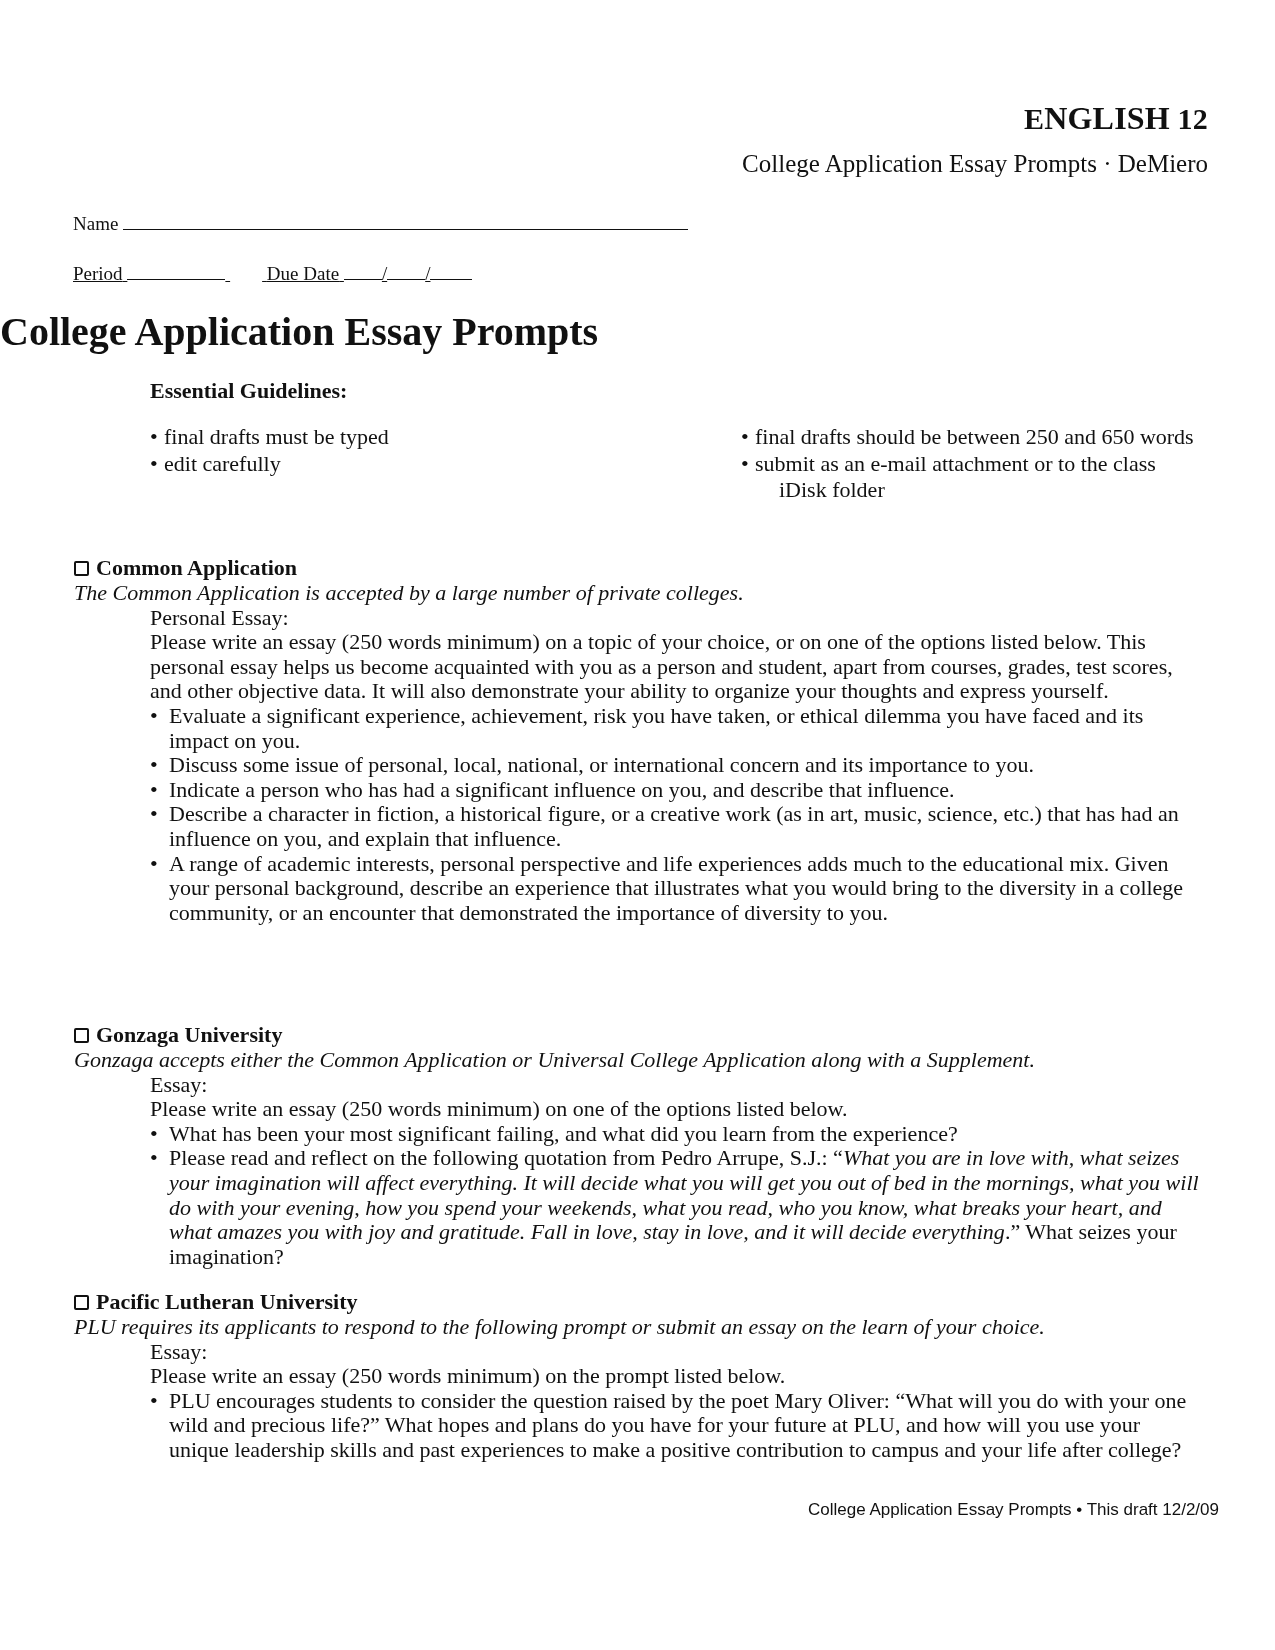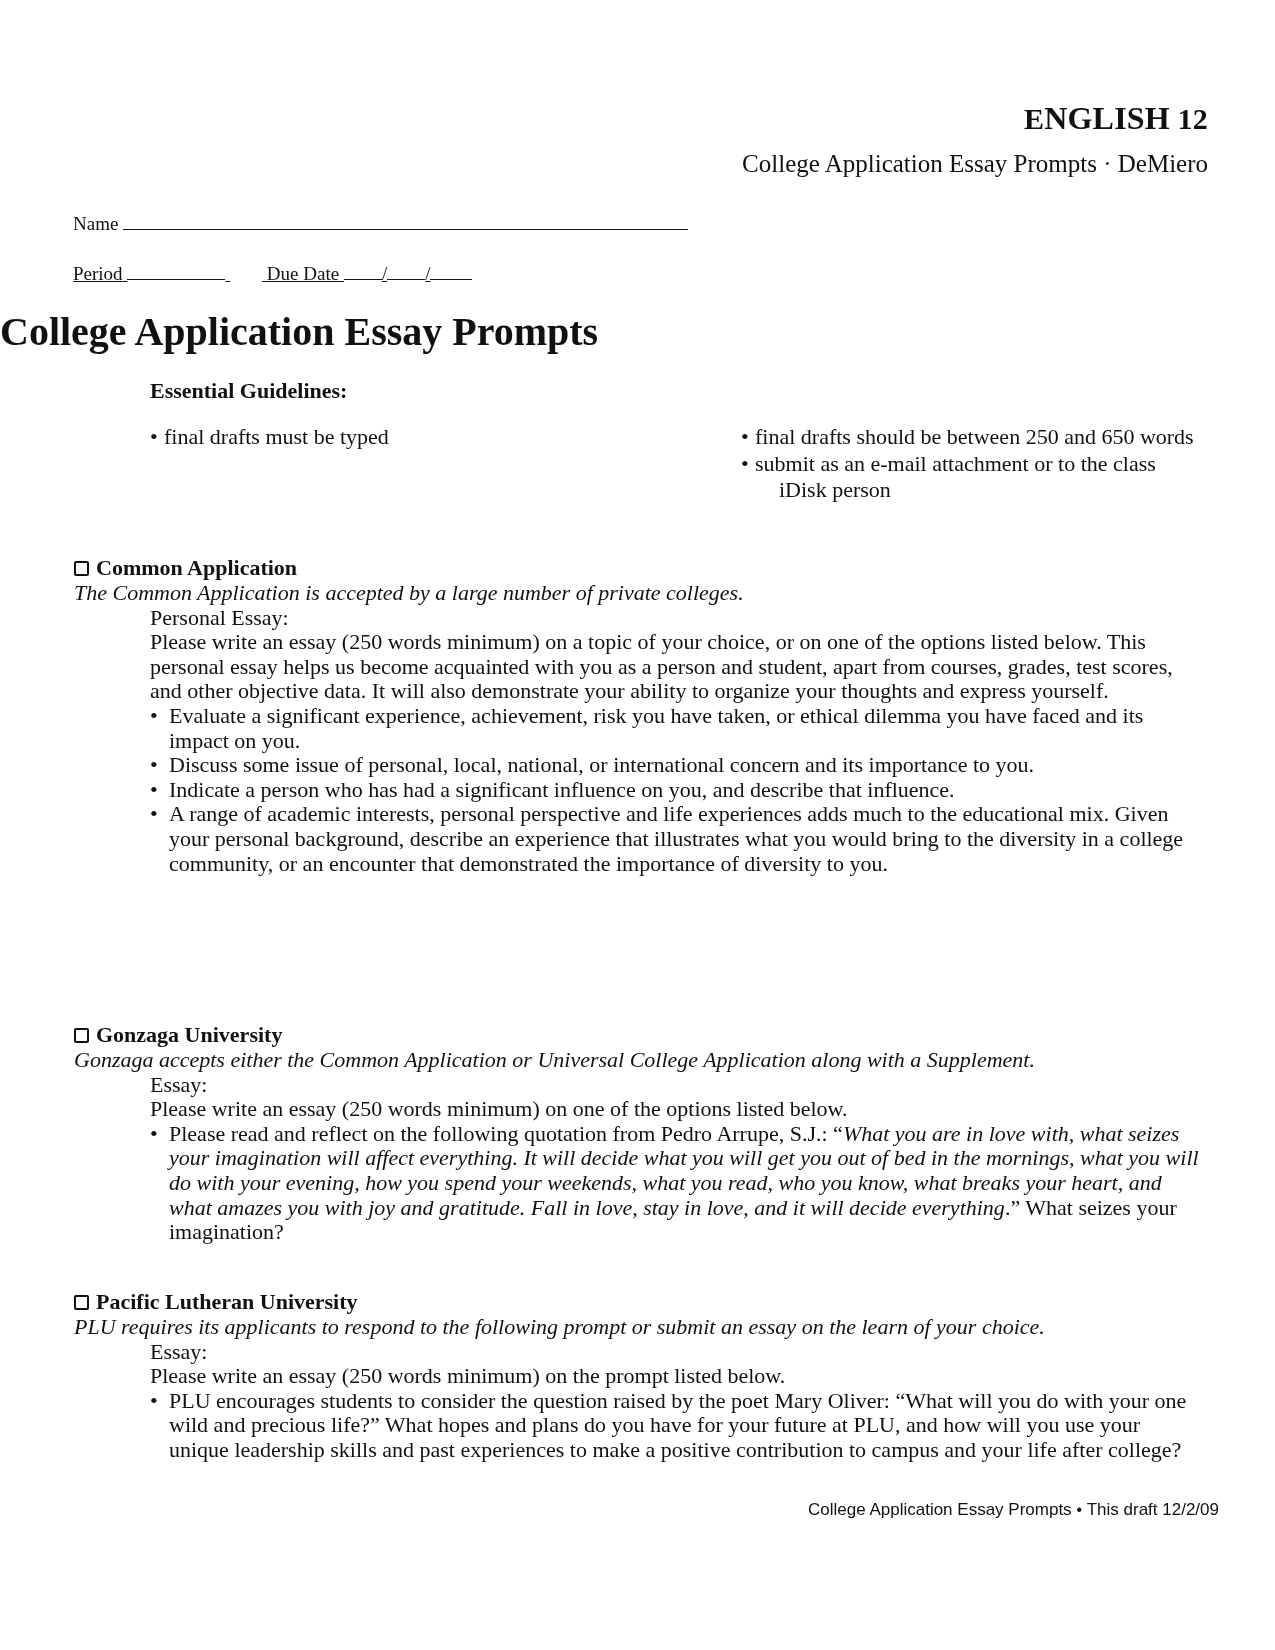--- a/index.html
+++ b/index.html
@@ -46,51 +46,54 @@
   <span style="display:inline-block;width:32px;"></span>
   <span>Due Date</span>
   <span class="blank" style="width:38px;"></span><span>/</span><span class="blank" style="width:38px;"></span><span>/</span><span class="blank" style="width:42px;"></span>
 </div>
 
 <div class="abs title">College Application Essay Prompts</div>
 
 <div class="abs guide-head">Essential Guidelines:</div>
 <div class="abs gcol" style="left:150px; width:440px;">
   <div class="gi"><span class="b">•</span><span>final drafts must be typed</span></div>
+  <div class="gi"><span class="b">•</span><span>edit carefully</span></div>
 </div>
 <div class="abs gcol" style="left:741px; width:460px;">
   <div class="gi"><span class="b">•</span><span>final drafts should be between 250 and 650 words</span></div>
-  <div class="gi"><span class="b">•</span><span>submit as an e-mail attachment or to the class iDisk person</span></div>
+  <div class="gi"><span class="b">•</span><span>submit as an e-mail attachment or to the class iDisk folder</span></div>
 </div>
 
 <div class="abs section" style="top:555px;">
   <div class="sec-head">
     <span class="checkbox"></span>
     <span>Common Application</span>
   </div>
   <div class="sec-intro">The Common Application is accepted by a large number of private colleges.</div>
   <div class="indent">Personal Essay:</div>
   <div class="indent">Please write an essay (250 words minimum) on a topic of your choice, or on one of the options listed below. This personal essay helps us become acquainted with you as a person and student, apart from courses, grades, test scores, and other objective data. It will also demonstrate your ability to organize your thoughts and express yourself.</div>
   <ul class="bullets">
     <li>Evaluate a significant experience, achievement, risk you have taken, or ethical dilemma you have faced and its impact on you.</li>
     <li>Discuss some issue of personal, local, national, or international concern and its importance to you.</li>
     <li>Indicate a person who has had a significant influence on you, and describe that influence.</li>
+    <li>Describe a character in fiction, a historical figure, or a creative work (as in art, music, science, etc.) that has had an influence on you, and explain that influence.</li>
     <li>A range of academic interests, personal perspective and life experiences adds much to the educational mix. Given your personal background, describe an experience that illustrates what you would bring to the diversity in a college community, or an encounter that demonstrated the importance of diversity to you.</li>
   </ul>
 </div>
 
 <div class="abs section" style="top:1014px;margin-top:8px;">
   <div class="sec-head">
     <span class="checkbox"></span>
     <span>Gonzaga University</span>
   </div>
   <div class="sec-intro">Gonzaga accepts either the Common Application or Universal College Application along with a Supplement.</div>
   <div class="indent">Essay:</div>
   <div class="indent">Please write an essay (250 words minimum) on one of the options listed below.</div>
   <ul class="bullets">
+    <li>What has been your most significant failing, and what did you learn from the experience?</li>
     <li><span>Please read and reflect on the following quotation from Pedro Arrupe, S.J.: “</span><em>What you are in love with, what seizes your imagination will affect everything. It will decide what you will get you out of bed in the mornings, what you will do with your evening, how you spend your weekends, what you read, who you know, what breaks your heart, and what amazes you with joy and gratitude. Fall in love, stay in love, and it will decide everything</em><span>.” What seizes your imagination?</span></li>
   </ul>
 </div>
 
 <div class="abs section" style="top:1289px;">
   <div class="sec-head">
     <span class="checkbox"></span>
     <span>Pacific Lutheran University</span>
   </div>
   <div class="sec-intro">PLU requires its applicants to respond to the following prompt or submit an essay on the learn of your choice.</div>

